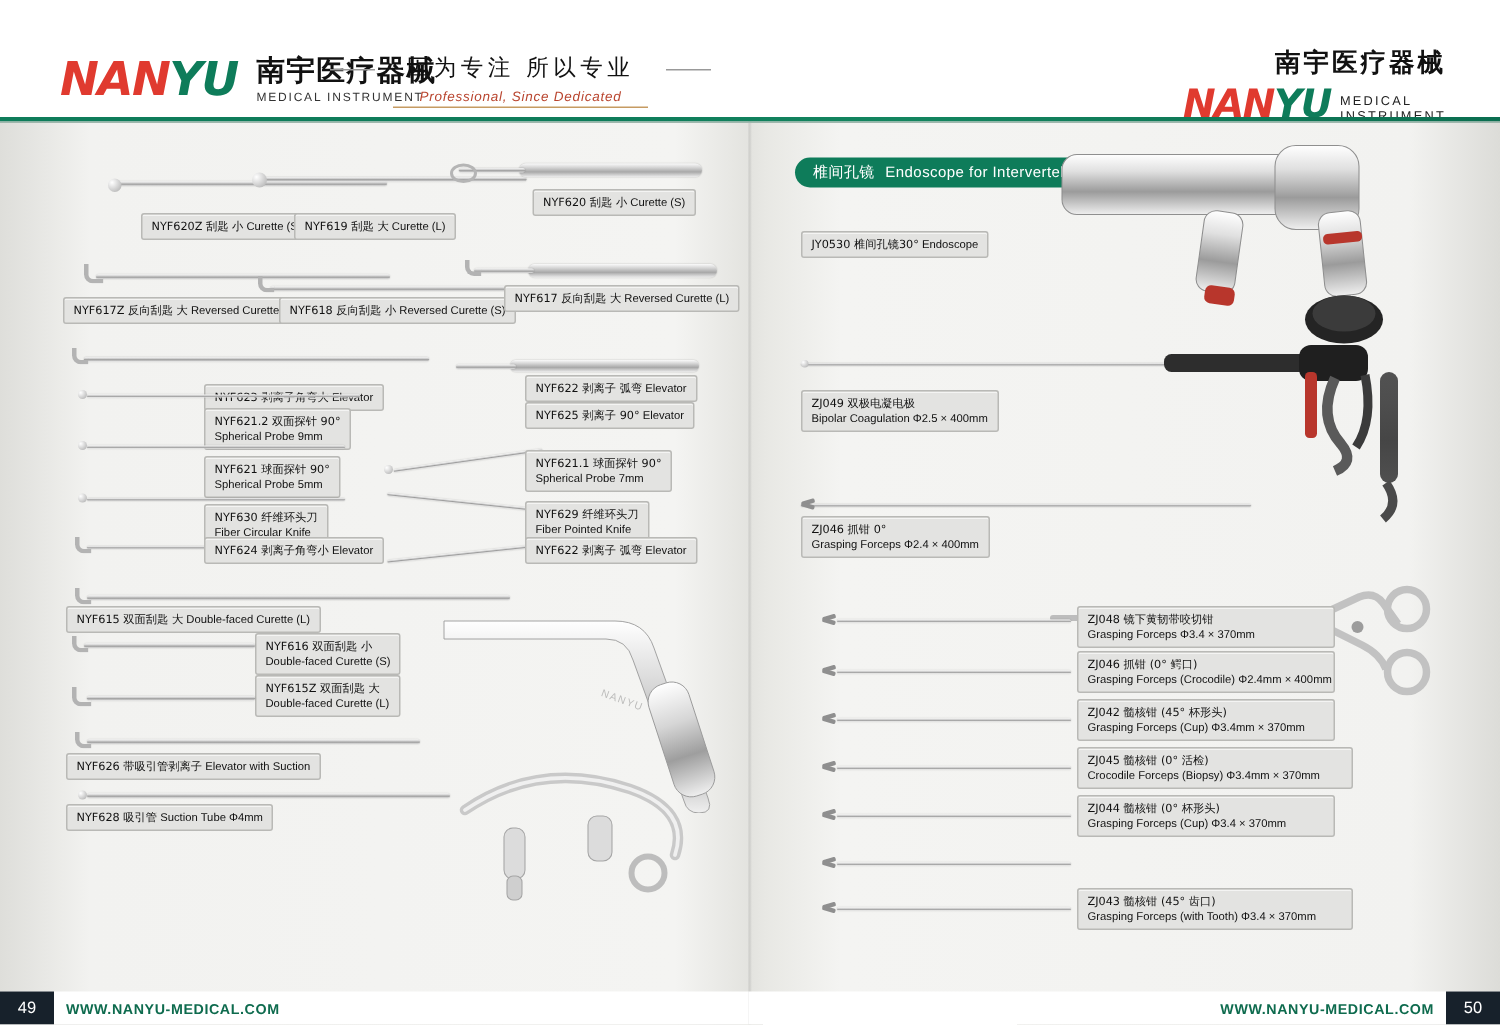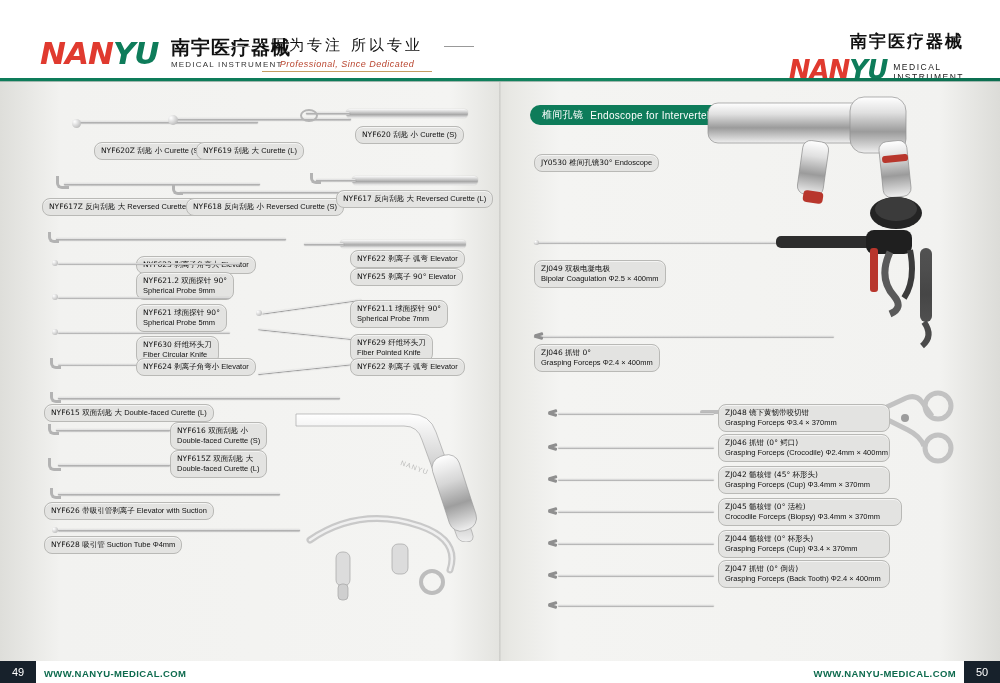--- a/index.html
+++ b/index.html
@@ -112,21 +112,21 @@
     color:#fff;font-size:11px;display:flex;align-items:center;justify-content:center;
   }
   .url-l{position:absolute;left:44px;bottom:4px;font-size:9.5px;color:#0e6b4e;letter-spacing:.4px;font-weight:bold;}
   .url-r{position:absolute;right:44px;bottom:4px;font-size:9.5px;color:#0e6b4e;letter-spacing:.4px;font-weight:bold;}
 
   
   .lbl{
     position:absolute;
     background:#e3e3e1;
     border:1px solid #b9b9b6;
-    border-radius:8px;
+    border-radius:2px;
     padding:3px 6px;
     font-size:7.5px;
     line-height:1.35;
     color:#111;
     white-space:nowrap;
     box-shadow:0 1px 0 rgba(255,255,255,.6) inset;
   }
   .lbl .cn{font-family:"DejaVu Sans", sans-serif;font-size:7.5px;}
   .lbl .en{font-size:7.5px;}
 
@@ -517,28 +517,28 @@
   </div>
   <div class="lbl" style="left:718px;top:530px;width:158px;">
     <div class="cn">ZJ044 髓核钳 (0°  杯形头)</div>
       <div class="en">Grasping Forceps (Cup)  Φ3.4 × 370mm</div>
   </div>
 
   <div class="inst" style="left:534px;top:568px;width:180px;height:16px;">
     <div class="shaft thin" style="left:24px;top:7px;width:156px;"></div>
     <div class="forceps-jaw" style="left:14px;top:3px;"></div>
   </div>
-  <div class="lbl" style="left:718px;top:560px;width:158px;">
-    <div class="cn">ZJ047 抓钳 (0°  倒齿)</div>
-      <div class="en">Grasping Forceps (Back Tooth)  Φ2.4 × 400mm</div>
-  </div>
 
   <div class="inst" style="left:534px;top:598px;width:180px;height:16px;">
     <div class="shaft thin" style="left:24px;top:7px;width:156px;"></div>
     <div class="forceps-jaw" style="left:14px;top:3px;"></div>
+  </div>
+  <div class="lbl" style="left:718px;top:592px;width:170px;">
+    <div class="cn">ZJ043 髓核钳 (45°  齿口)</div>
+      <div class="en">Grasping Forceps (with Tooth) Φ3.4 × 370mm</div>
   </div>
 
   <div class="footer">
     <div class="f-bar-l"></div>
     <div class="f-bar-r"></div>
     <div class="pg-left">49</div>
     <div class="pg-right">50</div>
     <div class="url-l">WWW.NANYU-MEDICAL.COM</div>
     <div class="url-r">WWW.NANYU-MEDICAL.COM</div>
   </div>

